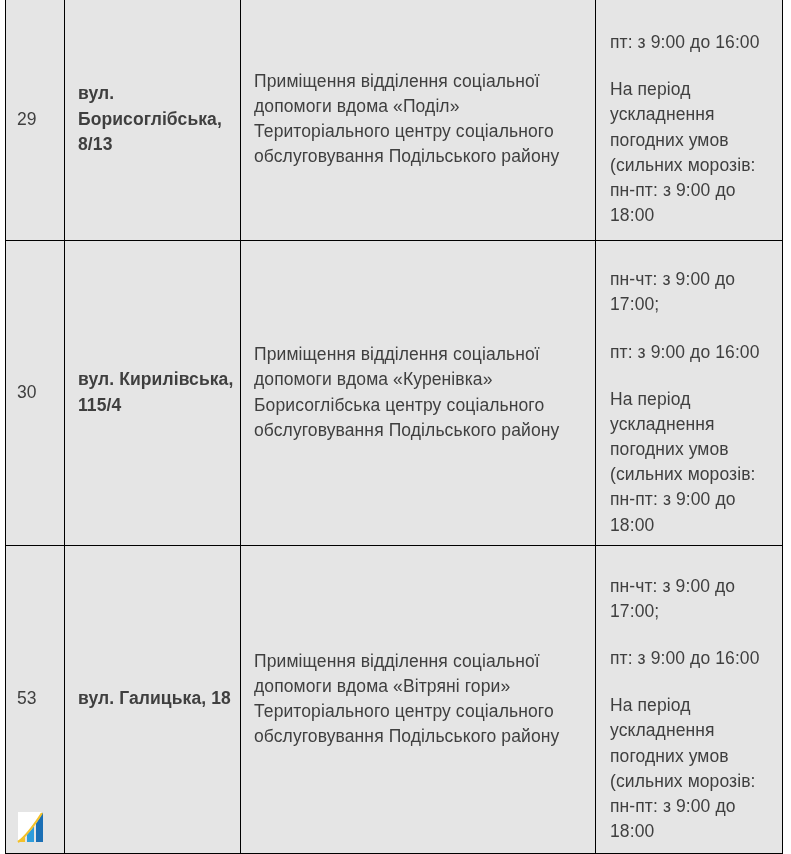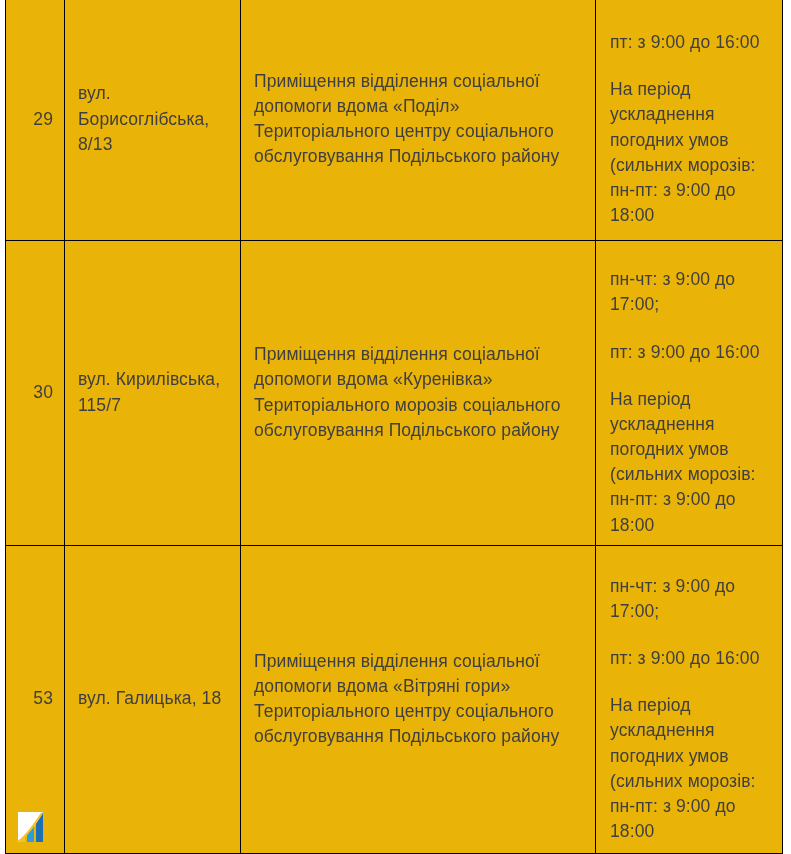--- a/index.html
+++ b/index.html
@@ -38,44 +38,45 @@
   table.data-table col.c-addr  { width: 176px; }  
   table.data-table col.c-desc  { width: 355px; }  
   table.data-table col.c-sched { width: 187px; }  
 
   table.data-table td {
     border: 1px solid #000000;
     border-top: 1px solid #000000;
     border-bottom: 1px solid #000000;
     vertical-align: middle;
     padding: 0;
-    background: #eab308;
+    background: #e5e5e5;
   }
 
   
   tr.row-clip-top > td { border-top: none; }
 
   .cell-inner {
     padding: 6px 11px 6px 12px;
     font-size: 17.5px;
     line-height: 1.44;
     letter-spacing: 0.1px;
     color: #3f3f3f;
     word-wrap: break-word;
   }
 
   .cell-num .cell-inner {
-    text-align: right;
+    text-align: left;
     padding-left: 11px;
     color: #3f3f3f;
   }
 
   .cell-addr .cell-inner {
     padding-left: 13px;
     padding-right: 6px;
+    font-weight: bold;
   }
 
   .cell-desc .cell-inner {
     padding-left: 13px;
     padding-right: 8px;
   }
 
   .cell-sched {
     vertical-align: top;
   }
@@ -138,24 +139,24 @@
             <p class="sched-line">На період ускладнення погодних умов (сильних морозів: пн-пт: з 9:00 до 18:00</p>
           </div>
         </td>
       </tr>
 
       <tr class="r30">
         <td class="cell-num">
           <div class="cell-inner">30</div>
         </td>
         <td class="cell-addr">
-          <div class="cell-inner">вул. Кирилівська, 115/7</div>
+          <div class="cell-inner">вул. Кирилівська, 115/4</div>
         </td>
         <td class="cell-desc">
-          <div class="cell-inner">Приміщення відділення соціальної допомоги вдома «Куренівка» Територіального морозів соціального обслуговування Подільського району</div>
+          <div class="cell-inner">Приміщення відділення соціальної допомоги вдома «Куренівка» Борисоглібська центру соціального обслуговування Подільського району</div>
         </td>
         <td class="cell-sched">
           <div class="cell-inner">
             <p class="sched-line">пн-чт: з 9:00 до 17:00;</p>
             <div class="sched-gap"></div>
             <p class="sched-line">пт: з 9:00 до 16:00</p>
             <div class="sched-gap"></div>
             <p class="sched-line">На період ускладнення погодних умов (сильних морозів: пн-пт: з 9:00 до 18:00</p>
           </div>
         </td>

